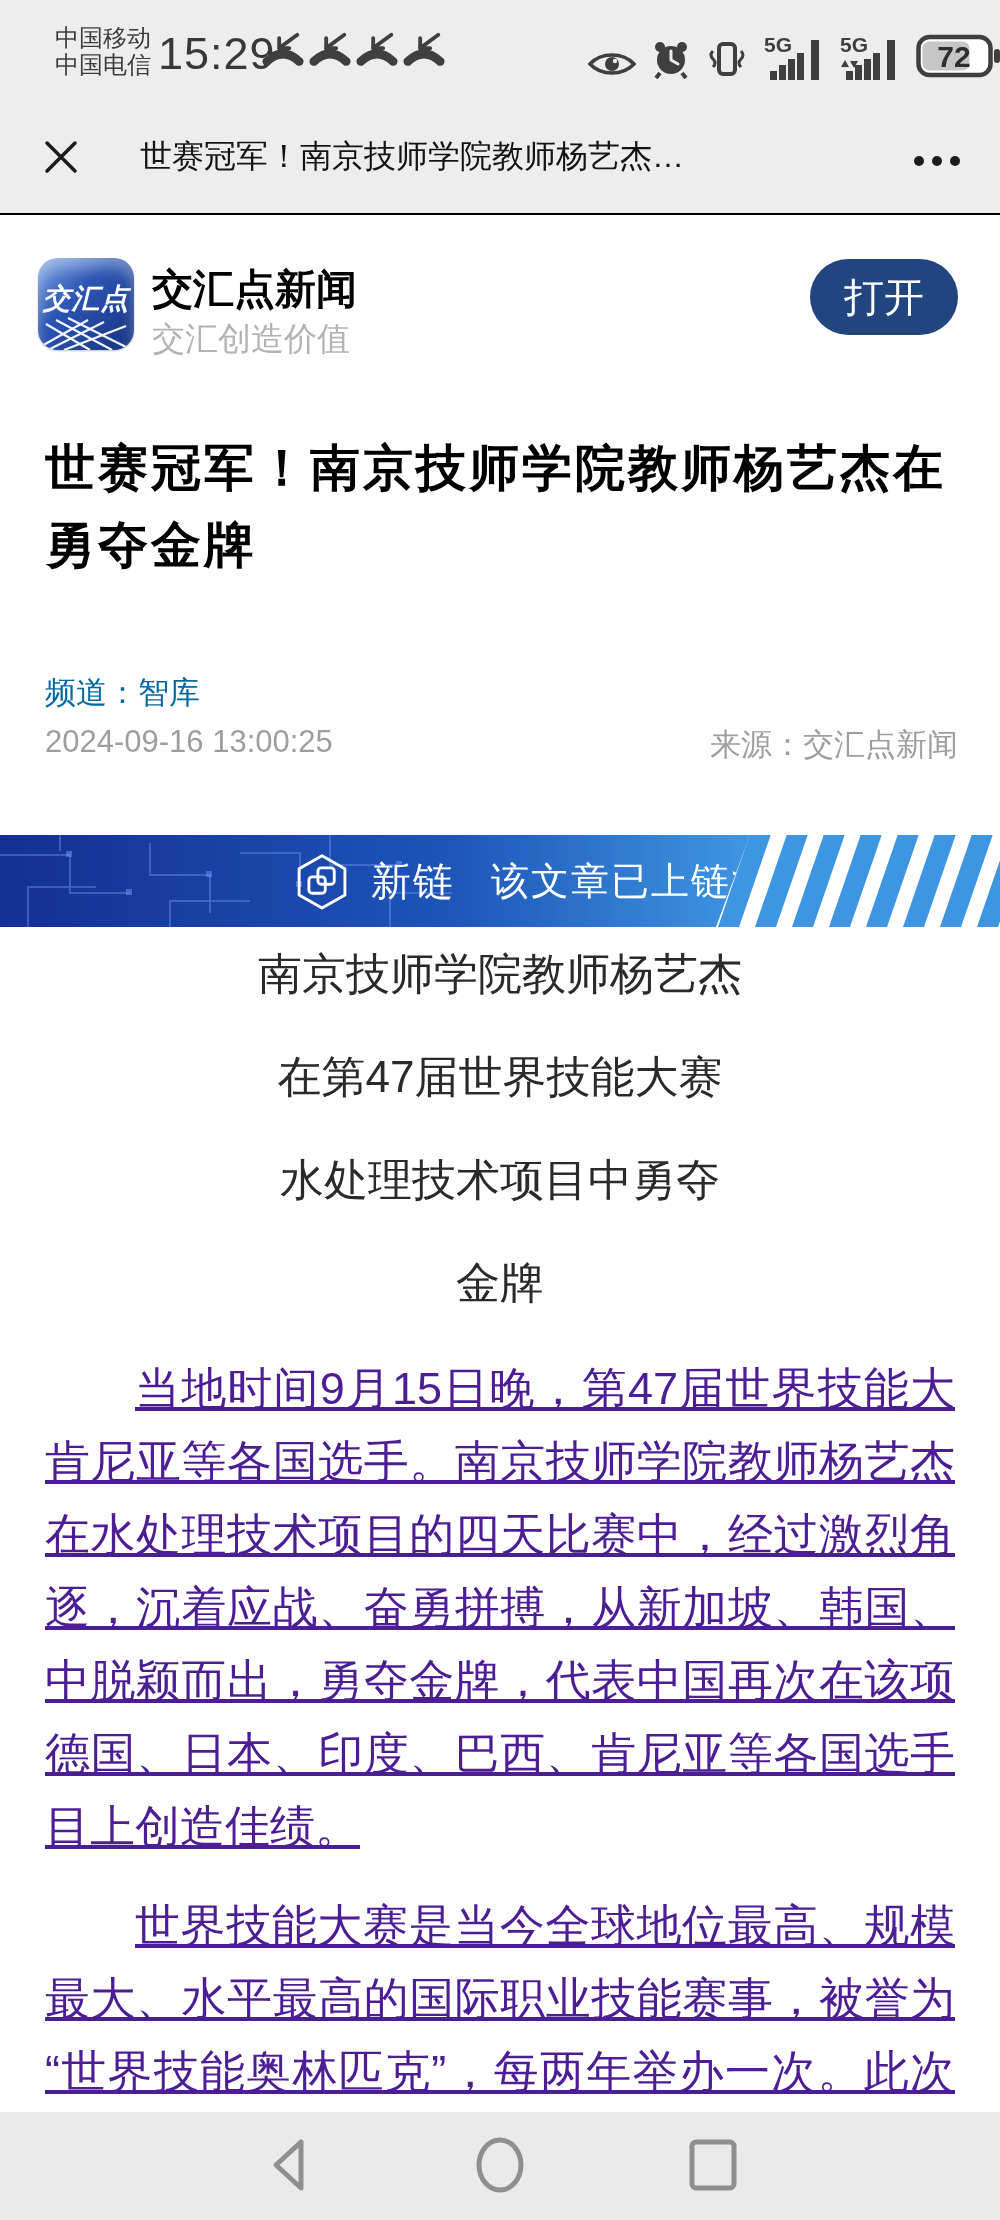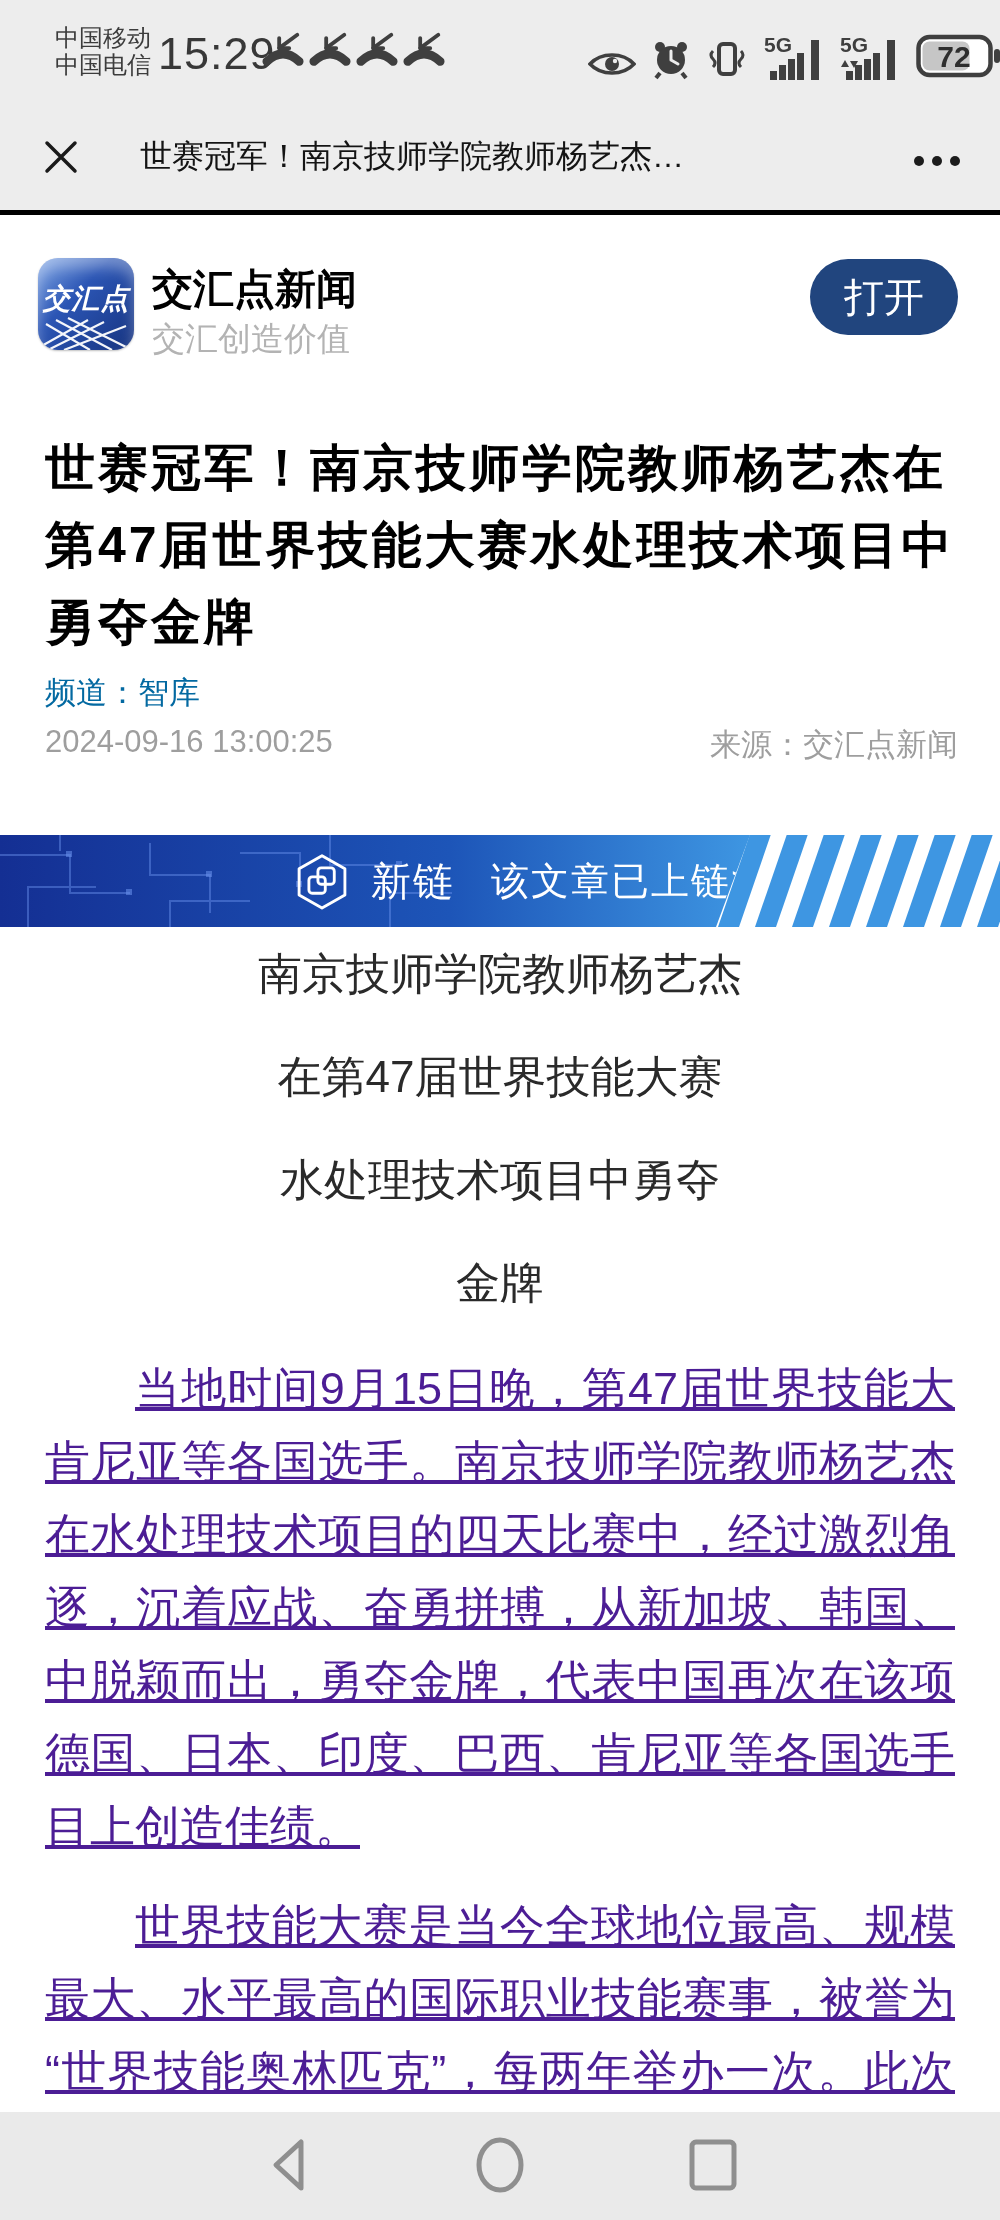--- a/index.html
+++ b/index.html
@@ -1,21 +1,21 @@
 <!DOCTYPE html>
 <html><head>
 <meta charset="utf-8">
 <style>
   html,body{margin:0;padding:0;background:#fff;}
   #page{position:relative;width:1000px;height:2220px;overflow:hidden;background:#ffffff;
         font-family:"Liberation Sans","DejaVu Sans",sans-serif;}
 
   
   .header{position:absolute;left:0;top:0;width:1000px;height:215px;background:#ededed;
-          border-bottom:5px solid #000000;box-sizing:border-box;}
+          border-bottom:2px solid #000000;box-sizing:border-box;}
   .carrier{position:absolute;left:55px;top:24px;font-size:24px;line-height:27px;
            font-weight:500;color:#3c3c3c;}
   .time{position:absolute;left:158px;top:28px;font-size:45px;font-weight:500;color:#383838;letter-spacing:1px;}
   .missed-calls{position:absolute;left:262px;top:30px;display:flex;gap:5px;}
   .sb-right{position:absolute;left:588px;top:28px;display:flex;align-items:flex-end;gap:16px;height:52px;}
   .sb-ico{display:block;}
 
   
   .close-btn{position:absolute;left:42px;top:138px;width:38px;height:38px;}
   .page-title{position:absolute;left:140px;top:135px;width:730px;font-size:32px;color:#141414;
@@ -174,21 +174,20 @@
         </g>
       </svg>
     </div>
     <div class="app-name">交汇点新闻</div>
     <div class="app-slogan">交汇创造价值</div>
     <div class="open-btn">打开</div>
   </div>
 
   <div class="headline" id="headline">
       <div class="hl-line">世赛冠军！南京技师学院教师杨艺杰在</div>
-      <div class="hl-line">第47届世界技能大赛水处理技术项目中</div>
       <div class="hl-line">勇夺金牌</div>
     </div>
 
   <div class="meta-channel">频道：智库</div>
   <div class="meta-date">2024-09-16 13:00:25</div>
   <div class="meta-source">来源：交汇点新闻</div>
 
   <div class="chain-banner" id="chain-banner">
     <div class="banner-solid">
       <svg width="460" height="92" viewBox="0 0 460 92" style="position:absolute;left:0;top:0;">

